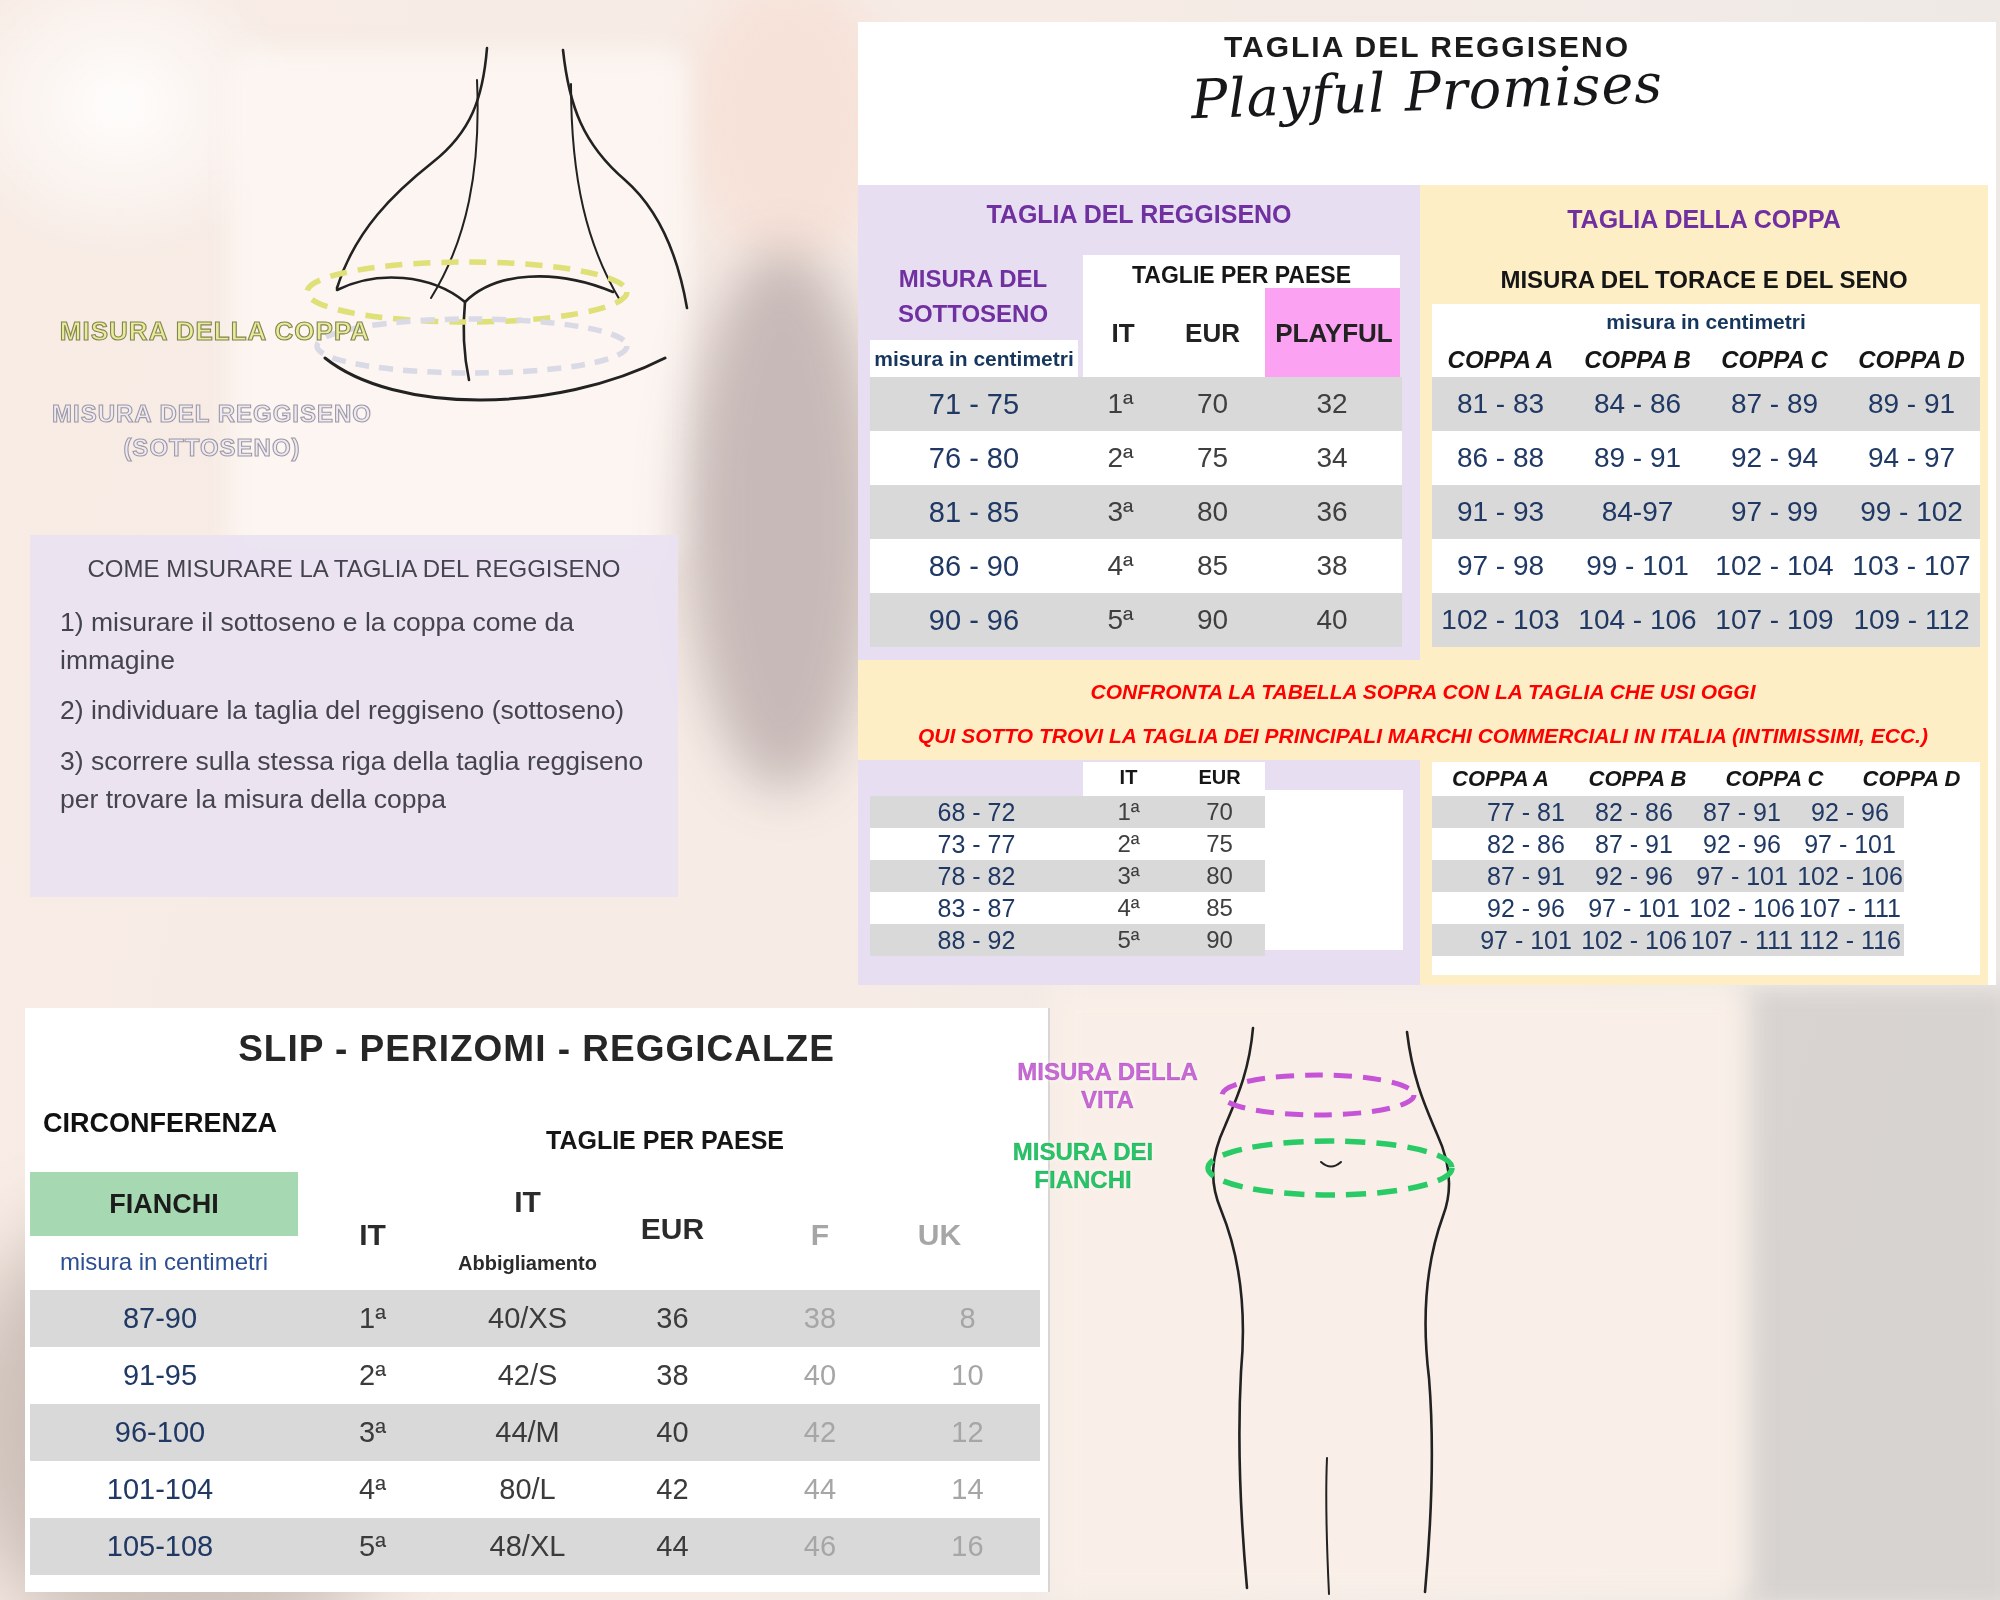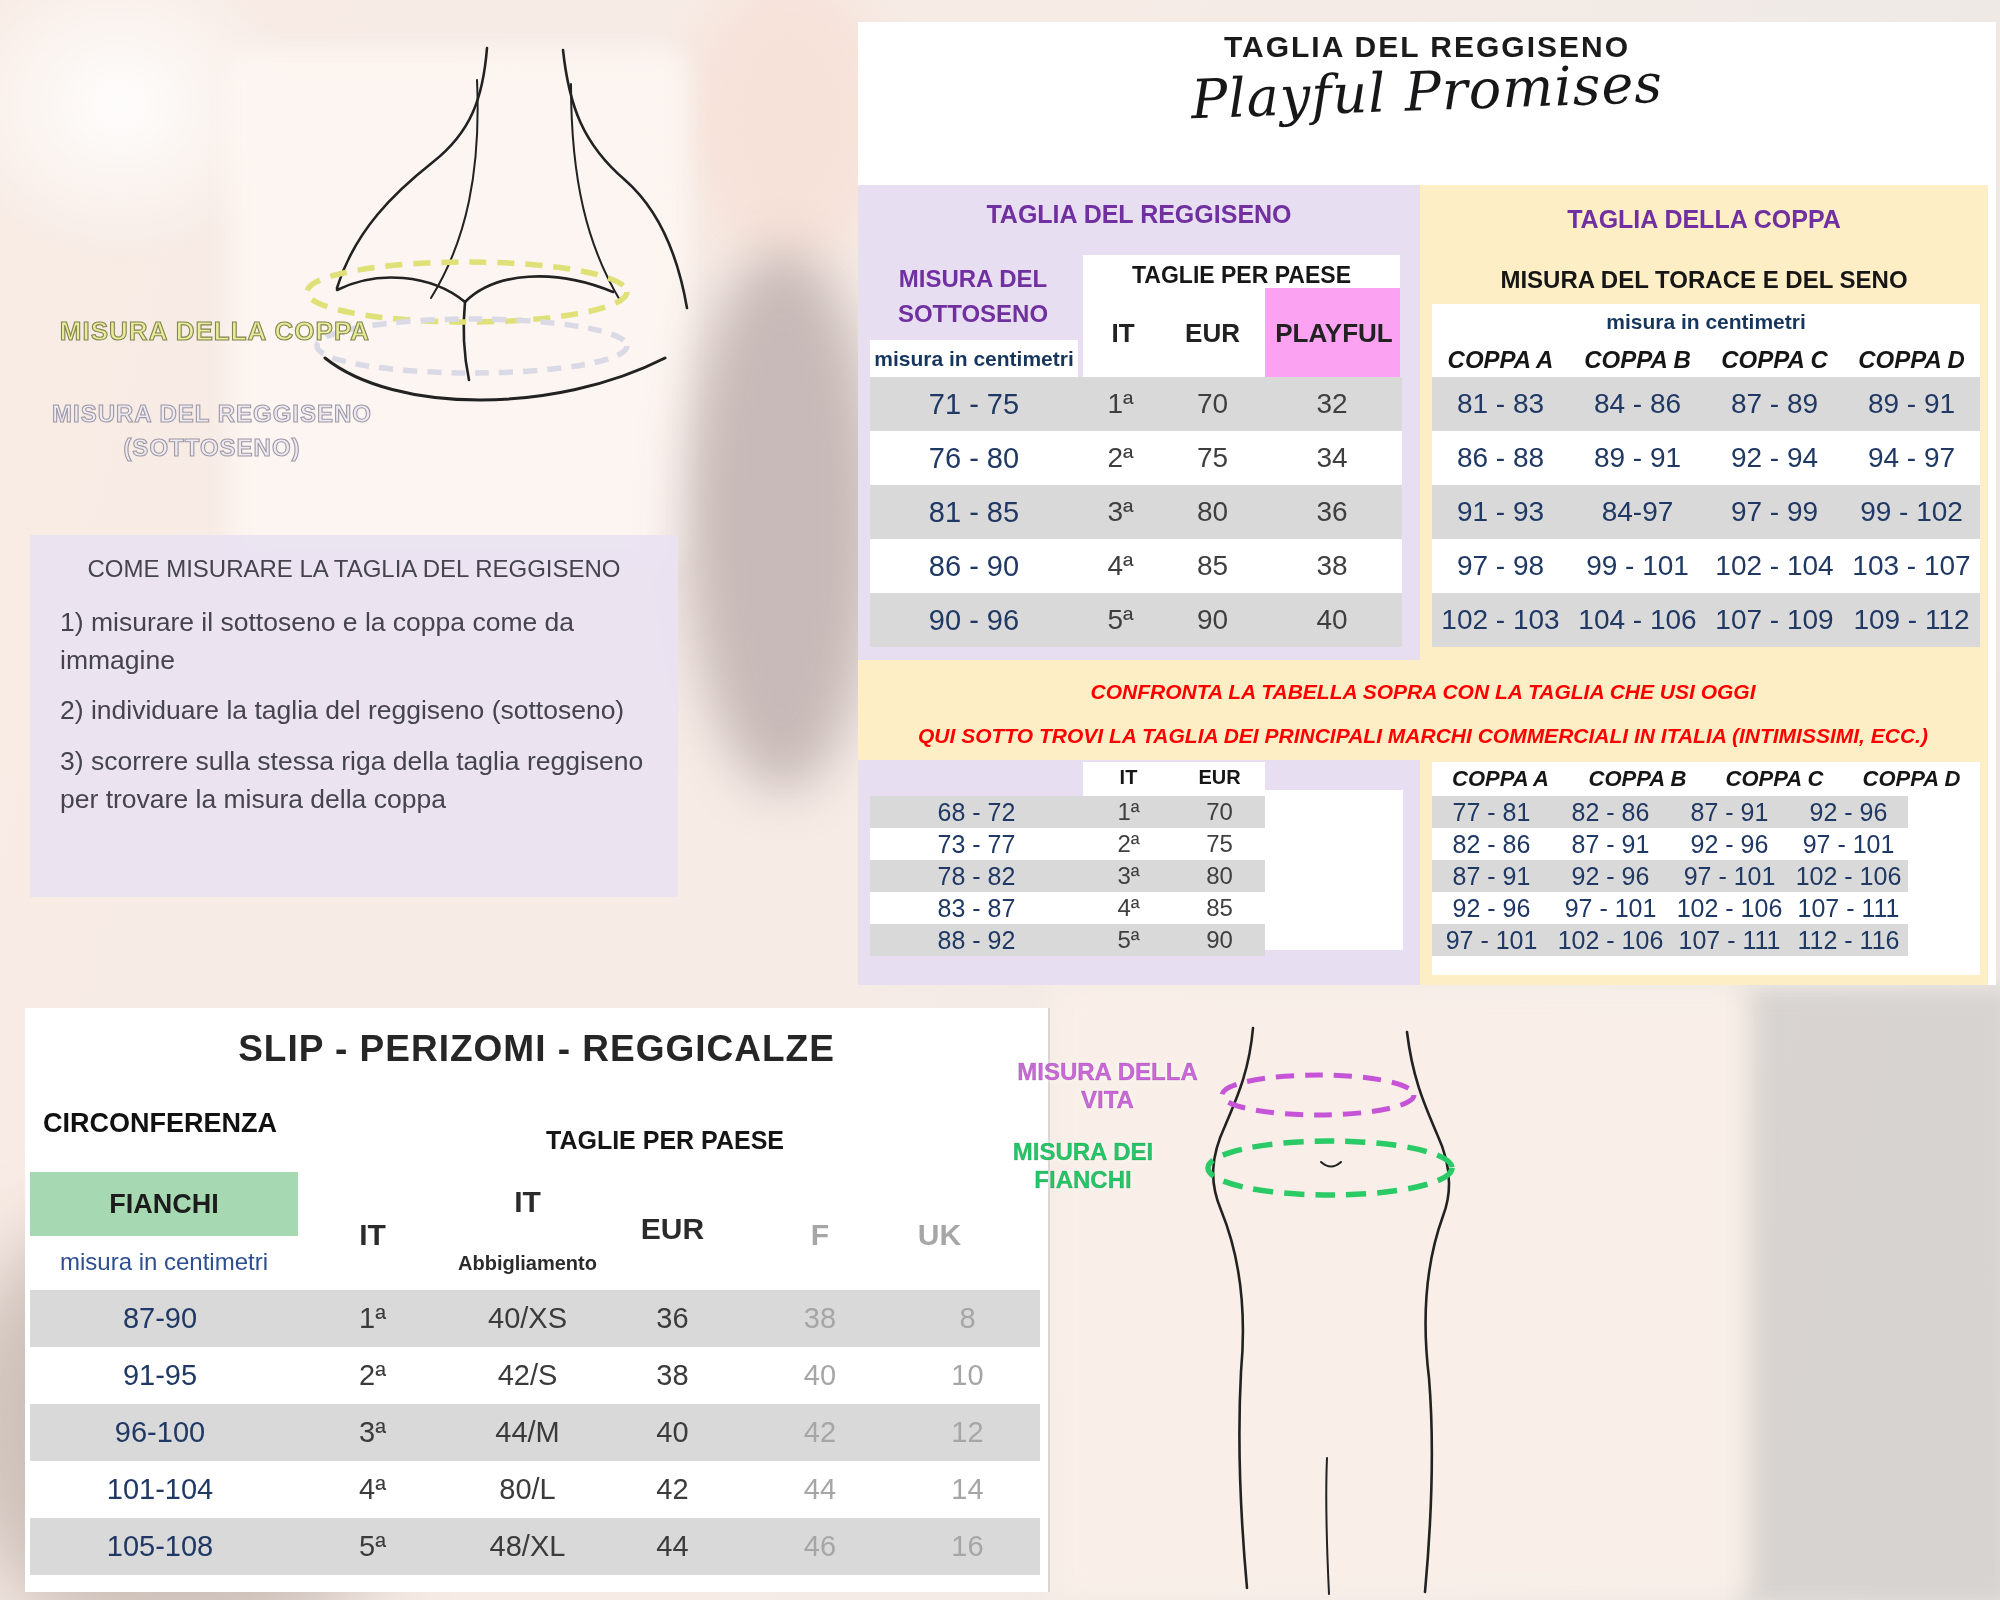--- a/index.html
+++ b/index.html
@@ -62,21 +62,21 @@
   .hdr2-it{left:1083px;top:766px;width:91px;text-align:center;font-size:20px;font-weight:700;color:#161616;}
   .hdr2-eur{left:1174px;top:766px;width:91px;text-align:center;font-size:20px;font-weight:700;color:#161616;}
   .empty-block{left:1265px;top:790px;width:138px;height:160px;background:#fff;}
   .l2row{position:absolute;left:870px;width:395px;height:32px;display:flex;background:#fff;}
   .l2row span{line-height:32px;text-align:center;font-size:24px;color:#3f3f3f;}
   .l2c1{width:213px;color:var(--navy,#1f3864) !important;font-size:25px !important;}
   .l2c2{width:91px;} .l2c3{width:91px;}
   .cup-white2{left:1432px;top:762px;width:548px;height:213px;background:#fff;}
   .cup-heads2{left:1432px;top:764px;width:548px;height:30px;display:flex;}
   .cup-heads2 span{width:137px;text-align:center;font-size:22px;font-weight:700;font-style:italic;color:#161616;line-height:30px;}
-  .c2row{position:absolute;left:1432px;width:476px;height:32px;display:flex;background:#fff;}
+  .c2row{position:absolute;left:1432px;width:432px;height:32px;display:flex;background:#fff;padding-left:40px;}
   .c2row span{width:137px;line-height:32px;text-align:center;font-size:25px;color:var(--navy,#1f3864);}
 
   
   .howto{left:30px;top:535px;width:648px;height:362px;background:rgba(233,226,241,.92);
          color:#45444e;box-sizing:border-box;padding:18px 30px 0 30px;}
   .howto h2{margin:0 auto 20px auto;width:560px;font-size:24px;font-weight:400;text-align:center;line-height:1.3;}
   .howto p{margin:0 0 13px 0;font-size:26.5px;line-height:1.42;font-weight:400;}
   .outline-lbl{font-weight:700;text-align:center;}
   .cup-lbl{left:55px;top:316px;width:320px;font-size:26px;color:#e7ec9a;-webkit-text-stroke:1.1px #848450;letter-spacing:1px;}
   .band-lbl1{left:38px;top:400px;width:348px;font-size:24px;color:#edebf1;-webkit-text-stroke:1.1px #9e98a6;letter-spacing:1px;}

